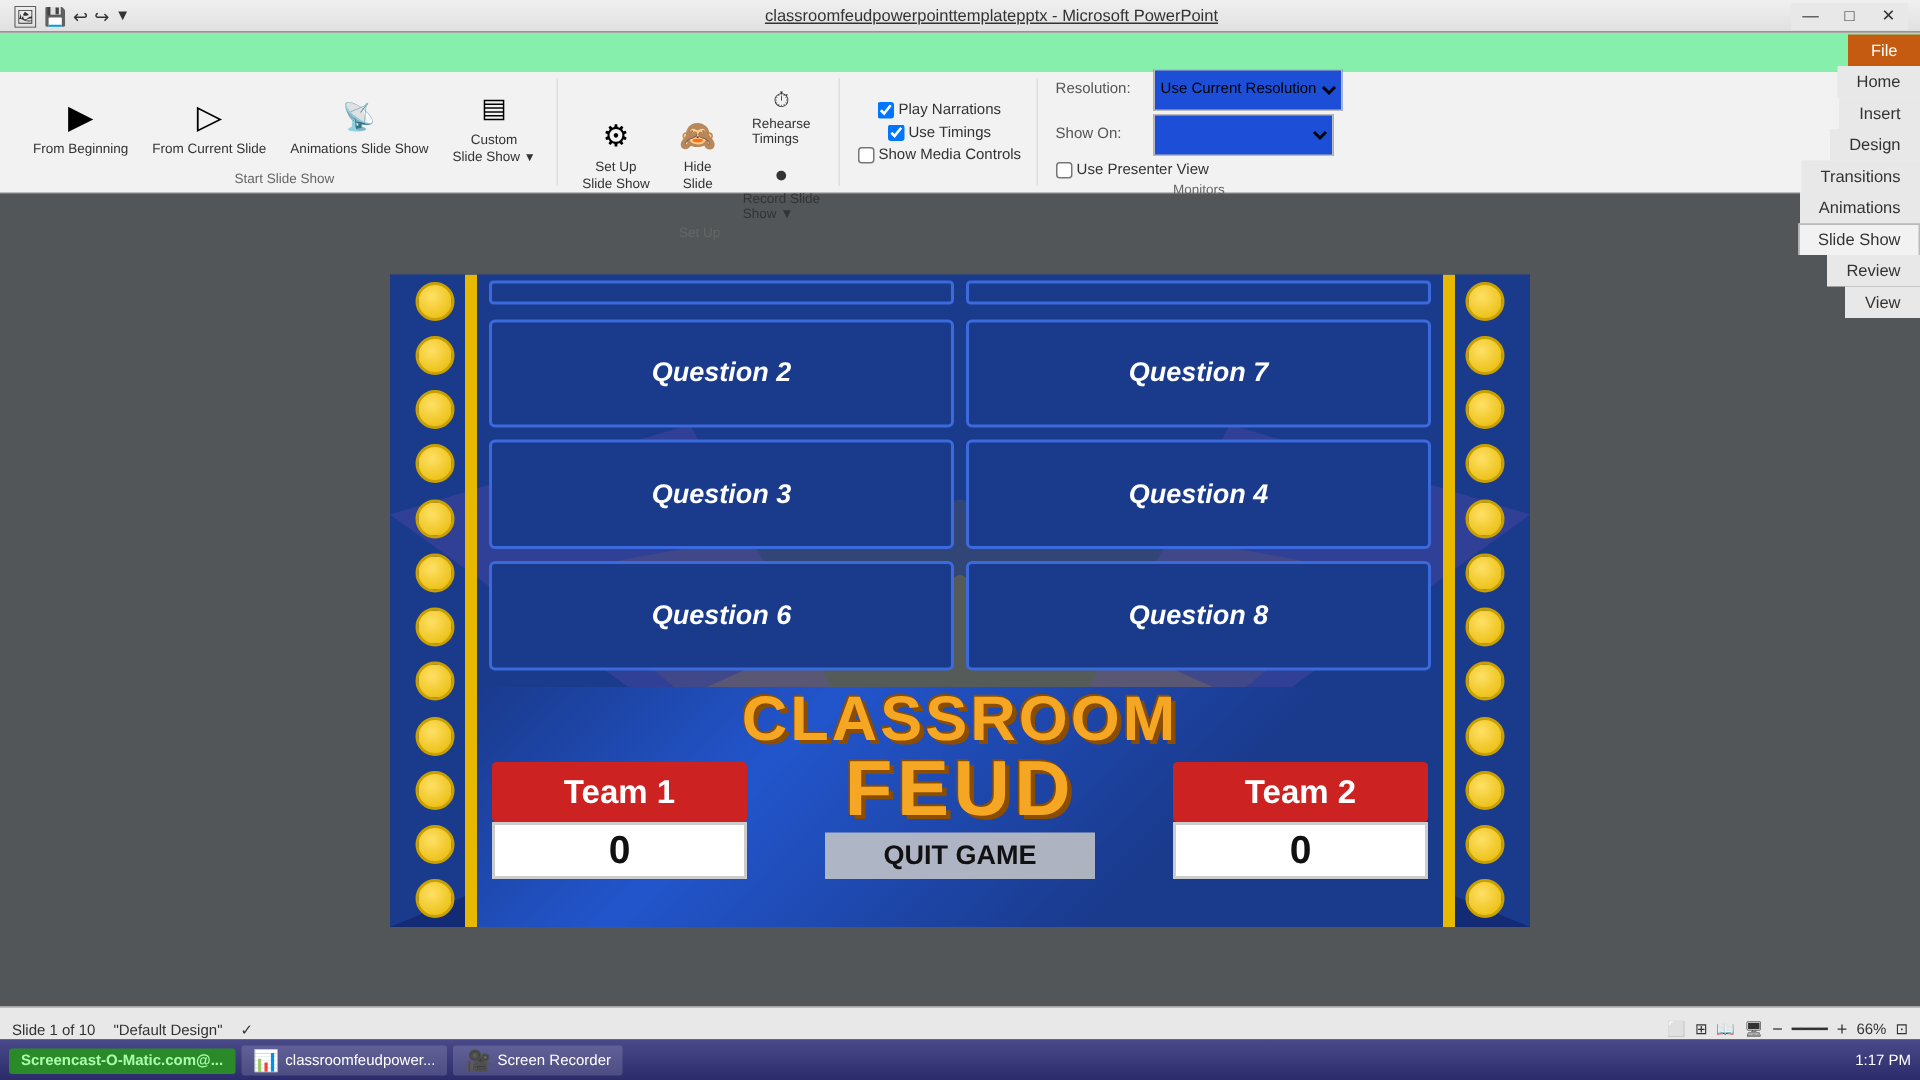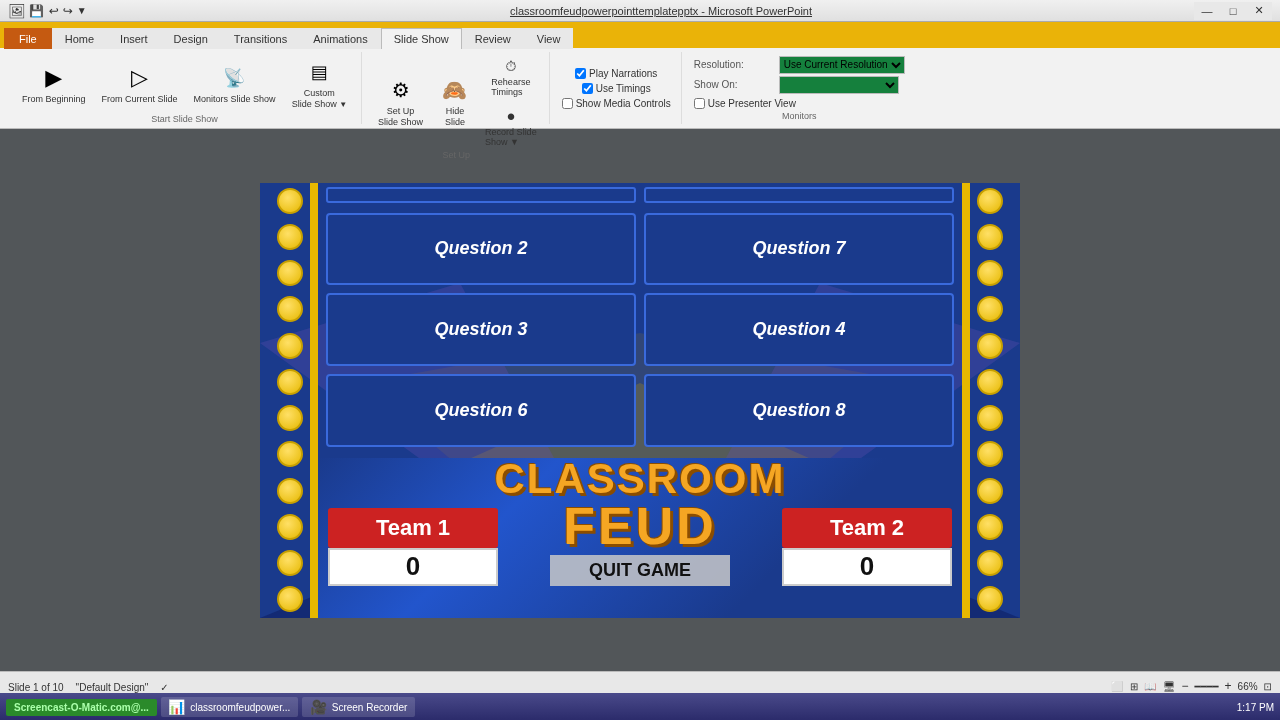--- a/index.html
+++ b/index.html
@@ -18,24 +18,25 @@
       border-bottom: 1px solid #aaa;
     }
     #titlebar .title { flex: 1; text-align: center; font-size: 11px; text-decoration: underline; }
 
     
     #ribbon { background: #f2f2f2; border-bottom: 1px solid #bbb; }
 
     
     #tabs {
       display: flex;
-      background: #eab308;
+      background: #86efac;
       height: 26px;
       align-items: flex-end;
       padding-left: 4px;
+      flex-direction: column;
     }
     .ribbon-tab {
       padding: 4px 12px;
       font-size: 11px;
       cursor: pointer;
       color: #333;
       border: 1px solid transparent;
       border-bottom: none;
       background: #e8e8e8;
       position: relative;
@@ -101,27 +102,27 @@
     }
     .toolbar-btn-small .icon { width: 22px; height: 22px; display: flex; align-items: center; justify-content: center; font-size: 14px; }
     .toolbar-btn-small .label { font-size: 9px; }
 
     
     .checkbox-row { display: flex; align-items: center; gap: 3px; font-size: 10px; color: #333; margin: 2px 0; }
     .checkbox-row input[type=checkbox] { width: 11px; height: 11px; }
 
     
     .monitor-section { display: flex; flex-direction: column; gap: 2px; font-size: 10px; }
-    .monitor-row { display: flex; align-items: center; gap: 20px; }
+    .monitor-row { display: flex; align-items: center; gap: 0; }
     .monitor-label { color: #555; font-size: 10px; min-width: 65px; }
     .monitor-select {
       font-size: 10px;
-      height: 18px;
+      height: 28px;
       border: 1px solid #bbb;
-      background: #15803d;
+      background: #1d4ed8;
       min-width: 120px;
     }
 
     
     #main {
       display: flex;
       height: calc(720px - 22px - 26px - 80px - 22px - 28px);
       background: #525659;
     }
 
@@ -442,21 +443,21 @@
           <div class="label">From
 Beginning</div>
         </div>
         <div class="toolbar-btn-large">
           <div class="icon">▷</div>
           <div class="label">From
 Current Slide</div>
         </div>
         <div class="toolbar-btn-large">
           <div class="icon" style="font-size:18px;">📡</div>
-          <div class="label">Monitors
+          <div class="label">Animations
 Slide Show</div>
         </div>
         <div class="toolbar-btn-large" style="position:relative;">
           <div class="icon" style="font-size:18px;">▤</div>
           <div class="label">Custom<br>Slide Show <span style="font-size:8px;">▼</span></div>
         </div>
       </div>
       <div class="toolbar-group-label">Start Slide Show</div>
     </div>
 

